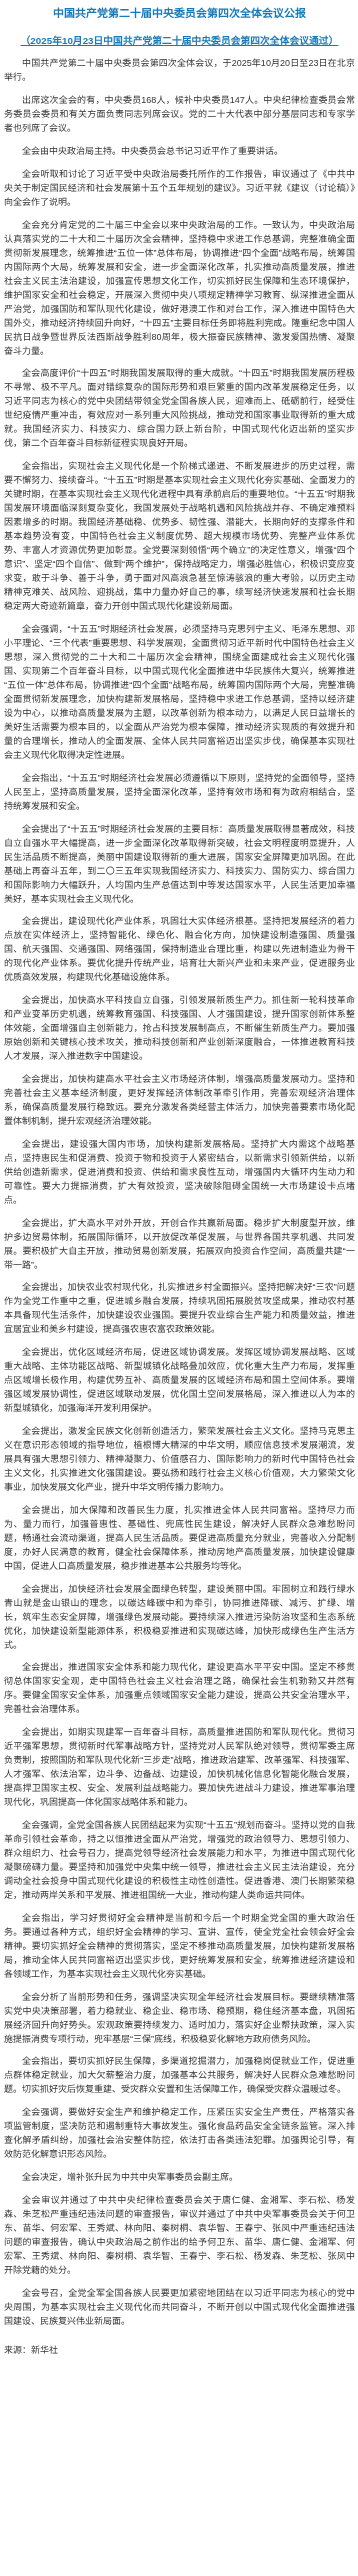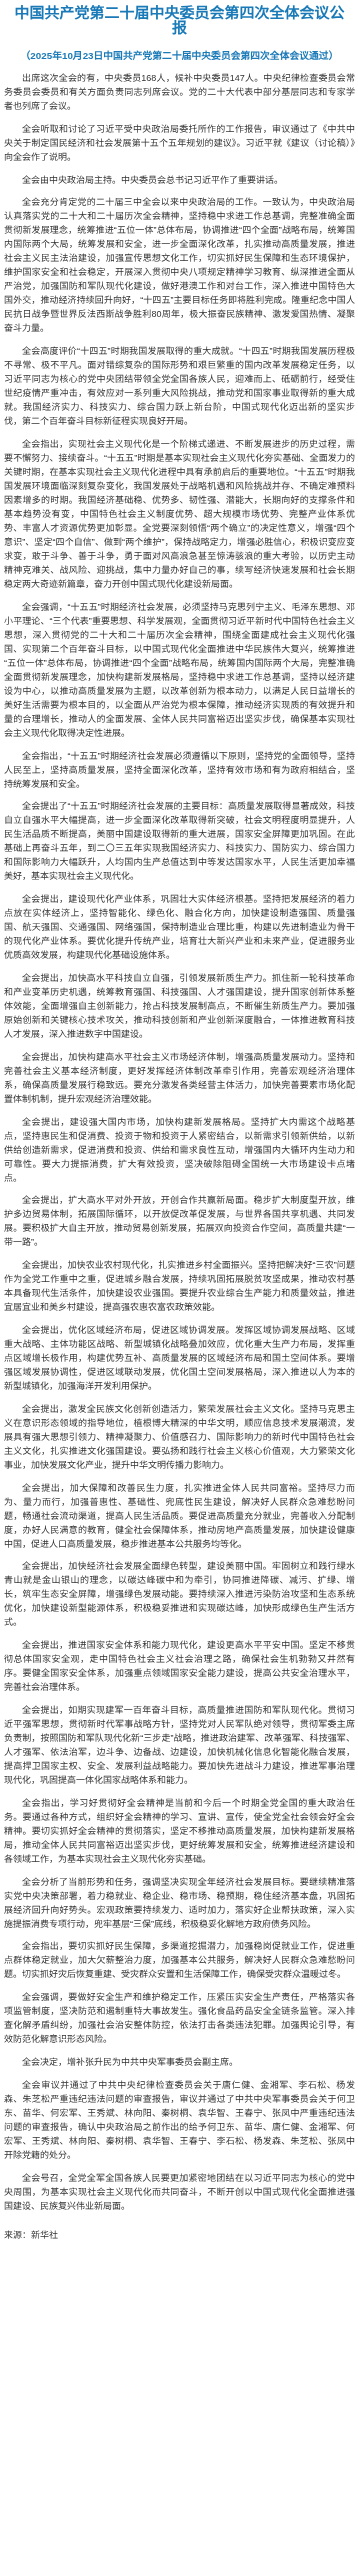--- a/index.html
+++ b/index.html
@@ -1,65 +1,67 @@
 <!DOCTYPE html>
 <html lang="zh-CN" style="--accent: #1a7ab8; --body-text: #333333; --bg: #ffffff;font-size:8.3px"><head>
 <meta charset="utf-8">
 <style>
   :root { --accent:#1a7ab8; --body-text:#333333; --bg:#ffffff; }
   html,body { margin:0; padding:0; background:var(--bg); }
   body { width:359px; font-family:"Liberation Sans","DejaVu Sans",sans-serif; }
   .page { padding:3.1px 4.1px 9.3px 4.1px; }
   .title {
-    color:var(--accent); font-size:15px; font-weight:bold;
+    color:var(--accent); font-size:11px; font-weight:bold;
     text-align:center; margin:3.1px 10.4px 0 10.4px; line-height:14.5px;
   }
   .subtitle {
     color:var(--accent); font-size:9.8px; font-weight:bold;
-    text-align:center; margin:13.5px 0 0 0; line-height:13.5px;
+    text-align:center; margin:13.5px 0 0 0; line-height:13.5px;text-decoration:underline;
   }
   .article-body { margin-top:5.2px; }
   .article-body p {
     color:var(--body-text); font-size:9px; line-height:14px;
     text-indent:2em; text-align:justify; margin:8.8px 0;
     word-break:break-all;
   }
   .source {
     color:var(--body-text); font-size:9px; line-height:14px;
     text-indent:0; margin:15px 0 0 0;
   }
 </style>
 </head>
 <body>
 
 <div class="page">
   <h1 class="title">中国共产党第二十届中央委员会第四次全体会议公报</h1>
   <h2 class="subtitle">（2025年10月23日中国共产党第二十届中央委员会第四次全体会议通过）</h2>
   <div class="article-body">
+      <p>中国共产党第二十届中央委员会第四次全体会议，于2025年10月20日至23日在北京举行。</p>
       <p>出席这次全会的有，中央委员168人，候补中央委员147人。中央纪律检查委员会常务委员会委员和有关方面负责同志列席会议。党的二十大代表中部分基层同志和专家学者也列席了会议。</p>
+      <p>全会由中央政治局主持。中央委员会总书记习近平作了重要讲话。</p>
       <p>全会听取和讨论了习近平受中央政治局委托所作的工作报告，审议通过了《中共中央关于制定国民经济和社会发展第十五个五年规划的建议》。习近平就《建议（讨论稿）》向全会作了说明。</p>
-      <p>全会由中央政治局主持。中央委员会总书记习近平作了重要讲话。</p>
       <p>全会充分肯定党的二十届三中全会以来中央政治局的工作。一致认为，中央政治局认真落实党的二十大和二十届历次全会精神，坚持稳中求进工作总基调，完整准确全面贯彻新发展理念，统筹推进“五位一体”总体布局，协调推进“四个全面”战略布局，统筹国内国际两个大局，统筹发展和安全，进一步全面深化改革，扎实推动高质量发展，推进社会主义民主法治建设，加强宣传思想文化工作，切实抓好民生保障和生态环境保护，维护国家安全和社会稳定，开展深入贯彻中央八项规定精神学习教育、纵深推进全面从严治党，加强国防和军队现代化建设，做好港澳工作和对台工作，深入推进中国特色大国外交，推动经济持续回升向好，“十四五”主要目标任务即将胜利完成。隆重纪念中国人民抗日战争暨世界反法西斯战争胜利80周年，极大振奋民族精神、激发爱国热情、凝聚奋斗力量。</p>
       <p>全会高度评价“十四五”时期我国发展取得的重大成就。“十四五”时期我国发展历程极不寻常、极不平凡。面对错综复杂的国际形势和艰巨繁重的国内改革发展稳定任务，以习近平同志为核心的党中央团结带领全党全国各族人民，迎难而上、砥砺前行，经受住世纪疫情严重冲击，有效应对一系列重大风险挑战，推动党和国家事业取得新的重大成就。我国经济实力、科技实力、综合国力跃上新台阶，中国式现代化迈出新的坚实步伐，第二个百年奋斗目标新征程实现良好开局。</p>
       <p>全会指出，实现社会主义现代化是一个阶梯式递进、不断发展进步的历史过程，需要不懈努力、接续奋斗。“十五五”时期是基本实现社会主义现代化夯实基础、全面发力的关键时期，在基本实现社会主义现代化进程中具有承前启后的重要地位。“十五五”时期我国发展环境面临深刻复杂变化，我国发展处于战略机遇和风险挑战并存、不确定难预料因素增多的时期。我国经济基础稳、优势多、韧性强、潜能大，长期向好的支撑条件和基本趋势没有变，中国特色社会主义制度优势、超大规模市场优势、完整产业体系优势、丰富人才资源优势更加彰显。全党要深刻领悟“两个确立”的决定性意义，增强“四个意识”、坚定“四个自信”、做到“两个维护”，保持战略定力，增强必胜信心，积极识变应变求变，敢于斗争、善于斗争，勇于面对风高浪急甚至惊涛骇浪的重大考验，以历史主动精神克难关、战风险、迎挑战，集中力量办好自己的事，续写经济快速发展和社会长期稳定两大奇迹新篇章，奋力开创中国式现代化建设新局面。</p>
       <p>全会强调，“十五五”时期经济社会发展，必须坚持马克思列宁主义、毛泽东思想、邓小平理论、“三个代表”重要思想、科学发展观，全面贯彻习近平新时代中国特色社会主义思想，深入贯彻党的二十大和二十届历次全会精神，围绕全面建成社会主义现代化强国、实现第二个百年奋斗目标，以中国式现代化全面推进中华民族伟大复兴，统筹推进“五位一体”总体布局，协调推进“四个全面”战略布局，统筹国内国际两个大局，完整准确全面贯彻新发展理念，加快构建新发展格局，坚持稳中求进工作总基调，坚持以经济建设为中心，以推动高质量发展为主题，以改革创新为根本动力，以满足人民日益增长的美好生活需要为根本目的，以全面从严治党为根本保障，推动经济实现质的有效提升和量的合理增长，推动人的全面发展、全体人民共同富裕迈出坚实步伐，确保基本实现社会主义现代化取得决定性进展。</p>
       <p>全会指出，“十五五”时期经济社会发展必须遵循以下原则，坚持党的全面领导，坚持人民至上，坚持高质量发展，坚持全面深化改革，坚持有效市场和有为政府相结合，坚持统筹发展和安全。</p>
       <p>全会提出了“十五五”时期经济社会发展的主要目标：高质量发展取得显著成效，科技自立自强水平大幅提高，进一步全面深化改革取得新突破，社会文明程度明显提升，人民生活品质不断提高，美丽中国建设取得新的重大进展，国家安全屏障更加巩固。在此基础上再奋斗五年，到二〇三五年实现我国经济实力、科技实力、国防实力、综合国力和国际影响力大幅跃升，人均国内生产总值达到中等发达国家水平，人民生活更加幸福美好，基本实现社会主义现代化。</p>
       <p>全会提出，建设现代化产业体系，巩固壮大实体经济根基。坚持把发展经济的着力点放在实体经济上，坚持智能化、绿色化、融合化方向，加快建设制造强国、质量强国、航天强国、交通强国、网络强国，保持制造业合理比重，构建以先进制造业为骨干的现代化产业体系。要优化提升传统产业，培育壮大新兴产业和未来产业，促进服务业优质高效发展，构建现代化基础设施体系。</p>
       <p>全会提出，加快高水平科技自立自强，引领发展新质生产力。抓住新一轮科技革命和产业变革历史机遇，统筹教育强国、科技强国、人才强国建设，提升国家创新体系整体效能，全面增强自主创新能力，抢占科技发展制高点，不断催生新质生产力。要加强原始创新和关键核心技术攻关，推动科技创新和产业创新深度融合，一体推进教育科技人才发展，深入推进数字中国建设。</p>
       <p>全会提出，加快构建高水平社会主义市场经济体制，增强高质量发展动力。坚持和完善社会主义基本经济制度，更好发挥经济体制改革牵引作用，完善宏观经济治理体系，确保高质量发展行稳致远。要充分激发各类经营主体活力，加快完善要素市场化配置体制机制，提升宏观经济治理效能。</p>
       <p>全会提出，建设强大国内市场，加快构建新发展格局。坚持扩大内需这个战略基点，坚持惠民生和促消费、投资于物和投资于人紧密结合，以新需求引领新供给，以新供给创造新需求，促进消费和投资、供给和需求良性互动，增强国内大循环内生动力和可靠性。要大力提振消费，扩大有效投资，坚决破除阻碍全国统一大市场建设卡点堵点。</p>
       <p>全会提出，扩大高水平对外开放，开创合作共赢新局面。稳步扩大制度型开放，维护多边贸易体制，拓展国际循环，以开放促改革促发展，与世界各国共享机遇、共同发展。要积极扩大自主开放，推动贸易创新发展，拓展双向投资合作空间，高质量共建“一带一路”。</p>
       <p>全会提出，加快农业农村现代化，扎实推进乡村全面振兴。坚持把解决好“三农”问题作为全党工作重中之重，促进城乡融合发展，持续巩固拓展脱贫攻坚成果，推动农村基本具备现代生活条件，加快建设农业强国。要提升农业综合生产能力和质量效益，推进宜居宜业和美乡村建设，提高强农惠农富农政策效能。</p>
       <p>全会提出，优化区域经济布局，促进区域协调发展。发挥区域协调发展战略、区域重大战略、主体功能区战略、新型城镇化战略叠加效应，优化重大生产力布局，发挥重点区域增长极作用，构建优势互补、高质量发展的区域经济布局和国土空间体系。要增强区域发展协调性，促进区域联动发展，优化国土空间发展格局，深入推进以人为本的新型城镇化，加强海洋开发利用保护。</p>
       <p>全会提出，激发全民族文化创新创造活力，繁荣发展社会主义文化。坚持马克思主义在意识形态领域的指导地位，植根博大精深的中华文明，顺应信息技术发展潮流，发展具有强大思想引领力、精神凝聚力、价值感召力、国际影响力的新时代中国特色社会主义文化，扎实推进文化强国建设。要弘扬和践行社会主义核心价值观，大力繁荣文化事业，加快发展文化产业，提升中华文明传播力影响力。</p>
       <p>全会提出，加大保障和改善民生力度，扎实推进全体人民共同富裕。坚持尽力而为、量力而行，加强普惠性、基础性、兜底性民生建设，解决好人民群众急难愁盼问题，畅通社会流动渠道，提高人民生活品质。要促进高质量充分就业，完善收入分配制度，办好人民满意的教育，健全社会保障体系，推动房地产高质量发展，加快建设健康中国，促进人口高质量发展，稳步推进基本公共服务均等化。</p>
       <p>全会提出，加快经济社会发展全面绿色转型，建设美丽中国。牢固树立和践行绿水青山就是金山银山的理念，以碳达峰碳中和为牵引，协同推进降碳、减污、扩绿、增长，筑牢生态安全屏障，增强绿色发展动能。要持续深入推进污染防治攻坚和生态系统优化，加快建设新型能源体系，积极稳妥推进和实现碳达峰，加快形成绿色生产生活方式。</p>
       <p>全会提出，推进国家安全体系和能力现代化，建设更高水平平安中国。坚定不移贯彻总体国家安全观，走中国特色社会主义社会治理之路，确保社会生机勃勃又井然有序。要健全国家安全体系，加强重点领域国家安全能力建设，提高公共安全治理水平，完善社会治理体系。</p>
       <p>全会提出，如期实现建军一百年奋斗目标，高质量推进国防和军队现代化。贯彻习近平强军思想，贯彻新时代军事战略方针，坚持党对人民军队绝对领导，贯彻军委主席负责制，按照国防和军队现代化新“三步走”战略，推进政治建军、改革强军、科技强军、人才强军、依法治军，边斗争、边备战、边建设，加快机械化信息化智能化融合发展，提高捍卫国家主权、安全、发展利益战略能力。要加快先进战斗力建设，推进军事治理现代化，巩固提高一体化国家战略体系和能力。</p>
+      <p>全会强调，全党全国各族人民团结起来为实现“十五五”规划而奋斗。坚持以党的自我革命引领社会革命，持之以恒推进全面从严治党，增强党的政治领导力、思想引领力、群众组织力、社会号召力，提高党领导经济社会发展能力和水平，为推进中国式现代化凝聚磅礴力量。要坚持和加强党中央集中统一领导，推进社会主义民主法治建设，充分调动全社会投身中国式现代化建设的积极性主动性创造性。促进香港、澳门长期繁荣稳定，推动两岸关系和平发展、推进祖国统一大业，推动构建人类命运共同体。</p>
       <p>全会指出，学习好贯彻好全会精神是当前和今后一个时期全党全国的重大政治任务。要通过各种方式，组织好全会精神的学习、宣讲、宣传，使全党全社会领会好全会精神。要切实抓好全会精神的贯彻落实，坚定不移推动高质量发展，加快构建新发展格局，推动全体人民共同富裕迈出坚实步伐，更好统筹发展和安全，统筹推进经济建设和各领域工作，为基本实现社会主义现代化夯实基础。</p>
       <p>全会分析了当前形势和任务，强调坚决实现全年经济社会发展目标。要继续精准落实党中央决策部署，着力稳就业、稳企业、稳市场、稳预期，稳住经济基本盘，巩固拓展经济回升向好势头。宏观政策要持续发力、适时加力，落实好企业帮扶政策，深入实施提振消费专项行动，兜牢基层“三保”底线，积极稳妥化解地方政府债务风险。</p>
       <p>全会指出，要切实抓好民生保障，多渠道挖掘潜力，加强稳岗促就业工作，促进重点群体稳定就业，加大欠薪整治力度，加强基本公共服务，解决好人民群众急难愁盼问题。切实抓好灾后恢复重建、受灾群众安置和生活保障工作，确保受灾群众温暖过冬。</p>
       <p>全会强调，要做好安全生产和维护稳定工作，压紧压实安全生产责任，严格落实各项监管制度，坚决防范和遏制重特大事故发生。强化食品药品安全全链条监管。深入排查化解矛盾纠纷，加强社会治安整体防控，依法打击各类违法犯罪。加强舆论引导，有效防范化解意识形态风险。</p>
       <p>全会决定，增补张升民为中共中央军事委员会副主席。</p>
       <p>全会审议并通过了中共中央纪律检查委员会关于唐仁健、金湘军、李石松、杨发森、朱芝松严重违纪违法问题的审查报告，审议并通过了中共中央军事委员会关于何卫东、苗华、何宏军、王秀斌、林向阳、秦树桐、袁华智、王春宁、张凤中严重违纪违法问题的审查报告，确认中央政治局之前作出的给予何卫东、苗华、唐仁健、金湘军、何宏军、王秀斌、林向阳、秦树桐、袁华智、王春宁、李石松、杨发森、朱芝松、张凤中开除党籍的处分。</p>
       <p>全会号召，全党全军全国各族人民要更加紧密地团结在以习近平同志为核心的党中央周围，为基本实现社会主义现代化而共同奋斗，不断开创以中国式现代化全面推进强国建设、民族复兴伟业新局面。</p>
     </div>
   <p class="source">来源：新华社</p>
 </div>

